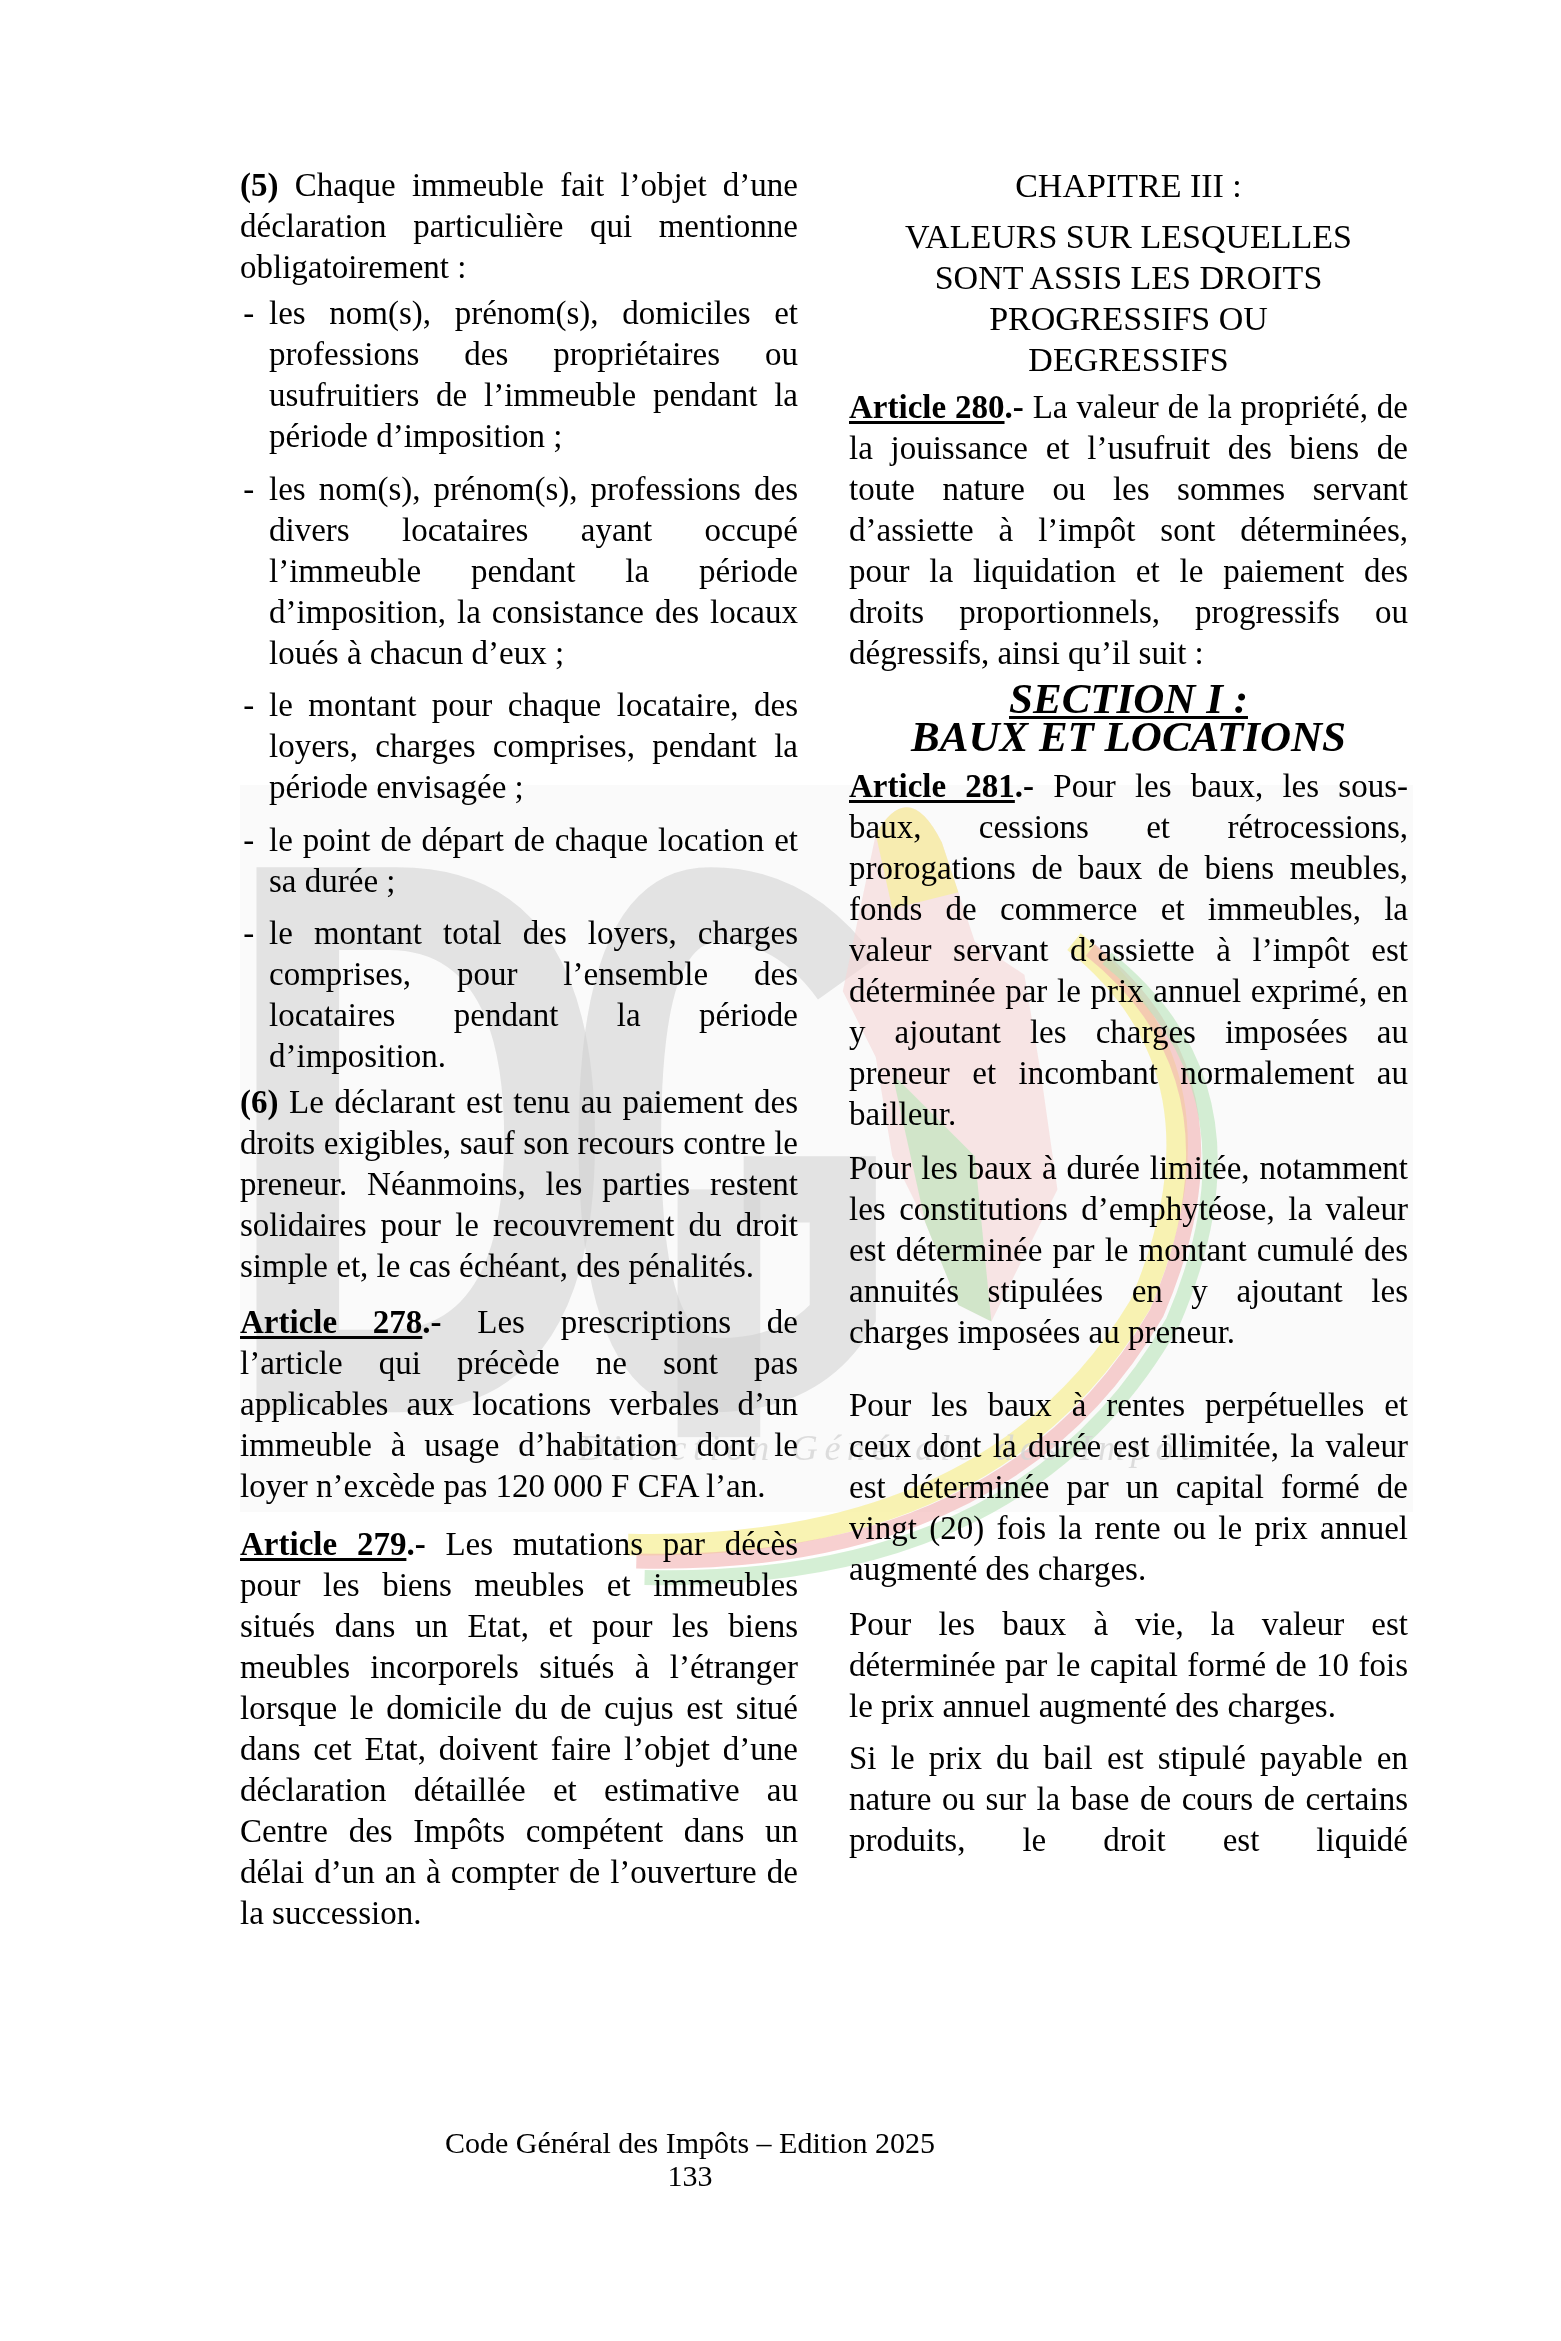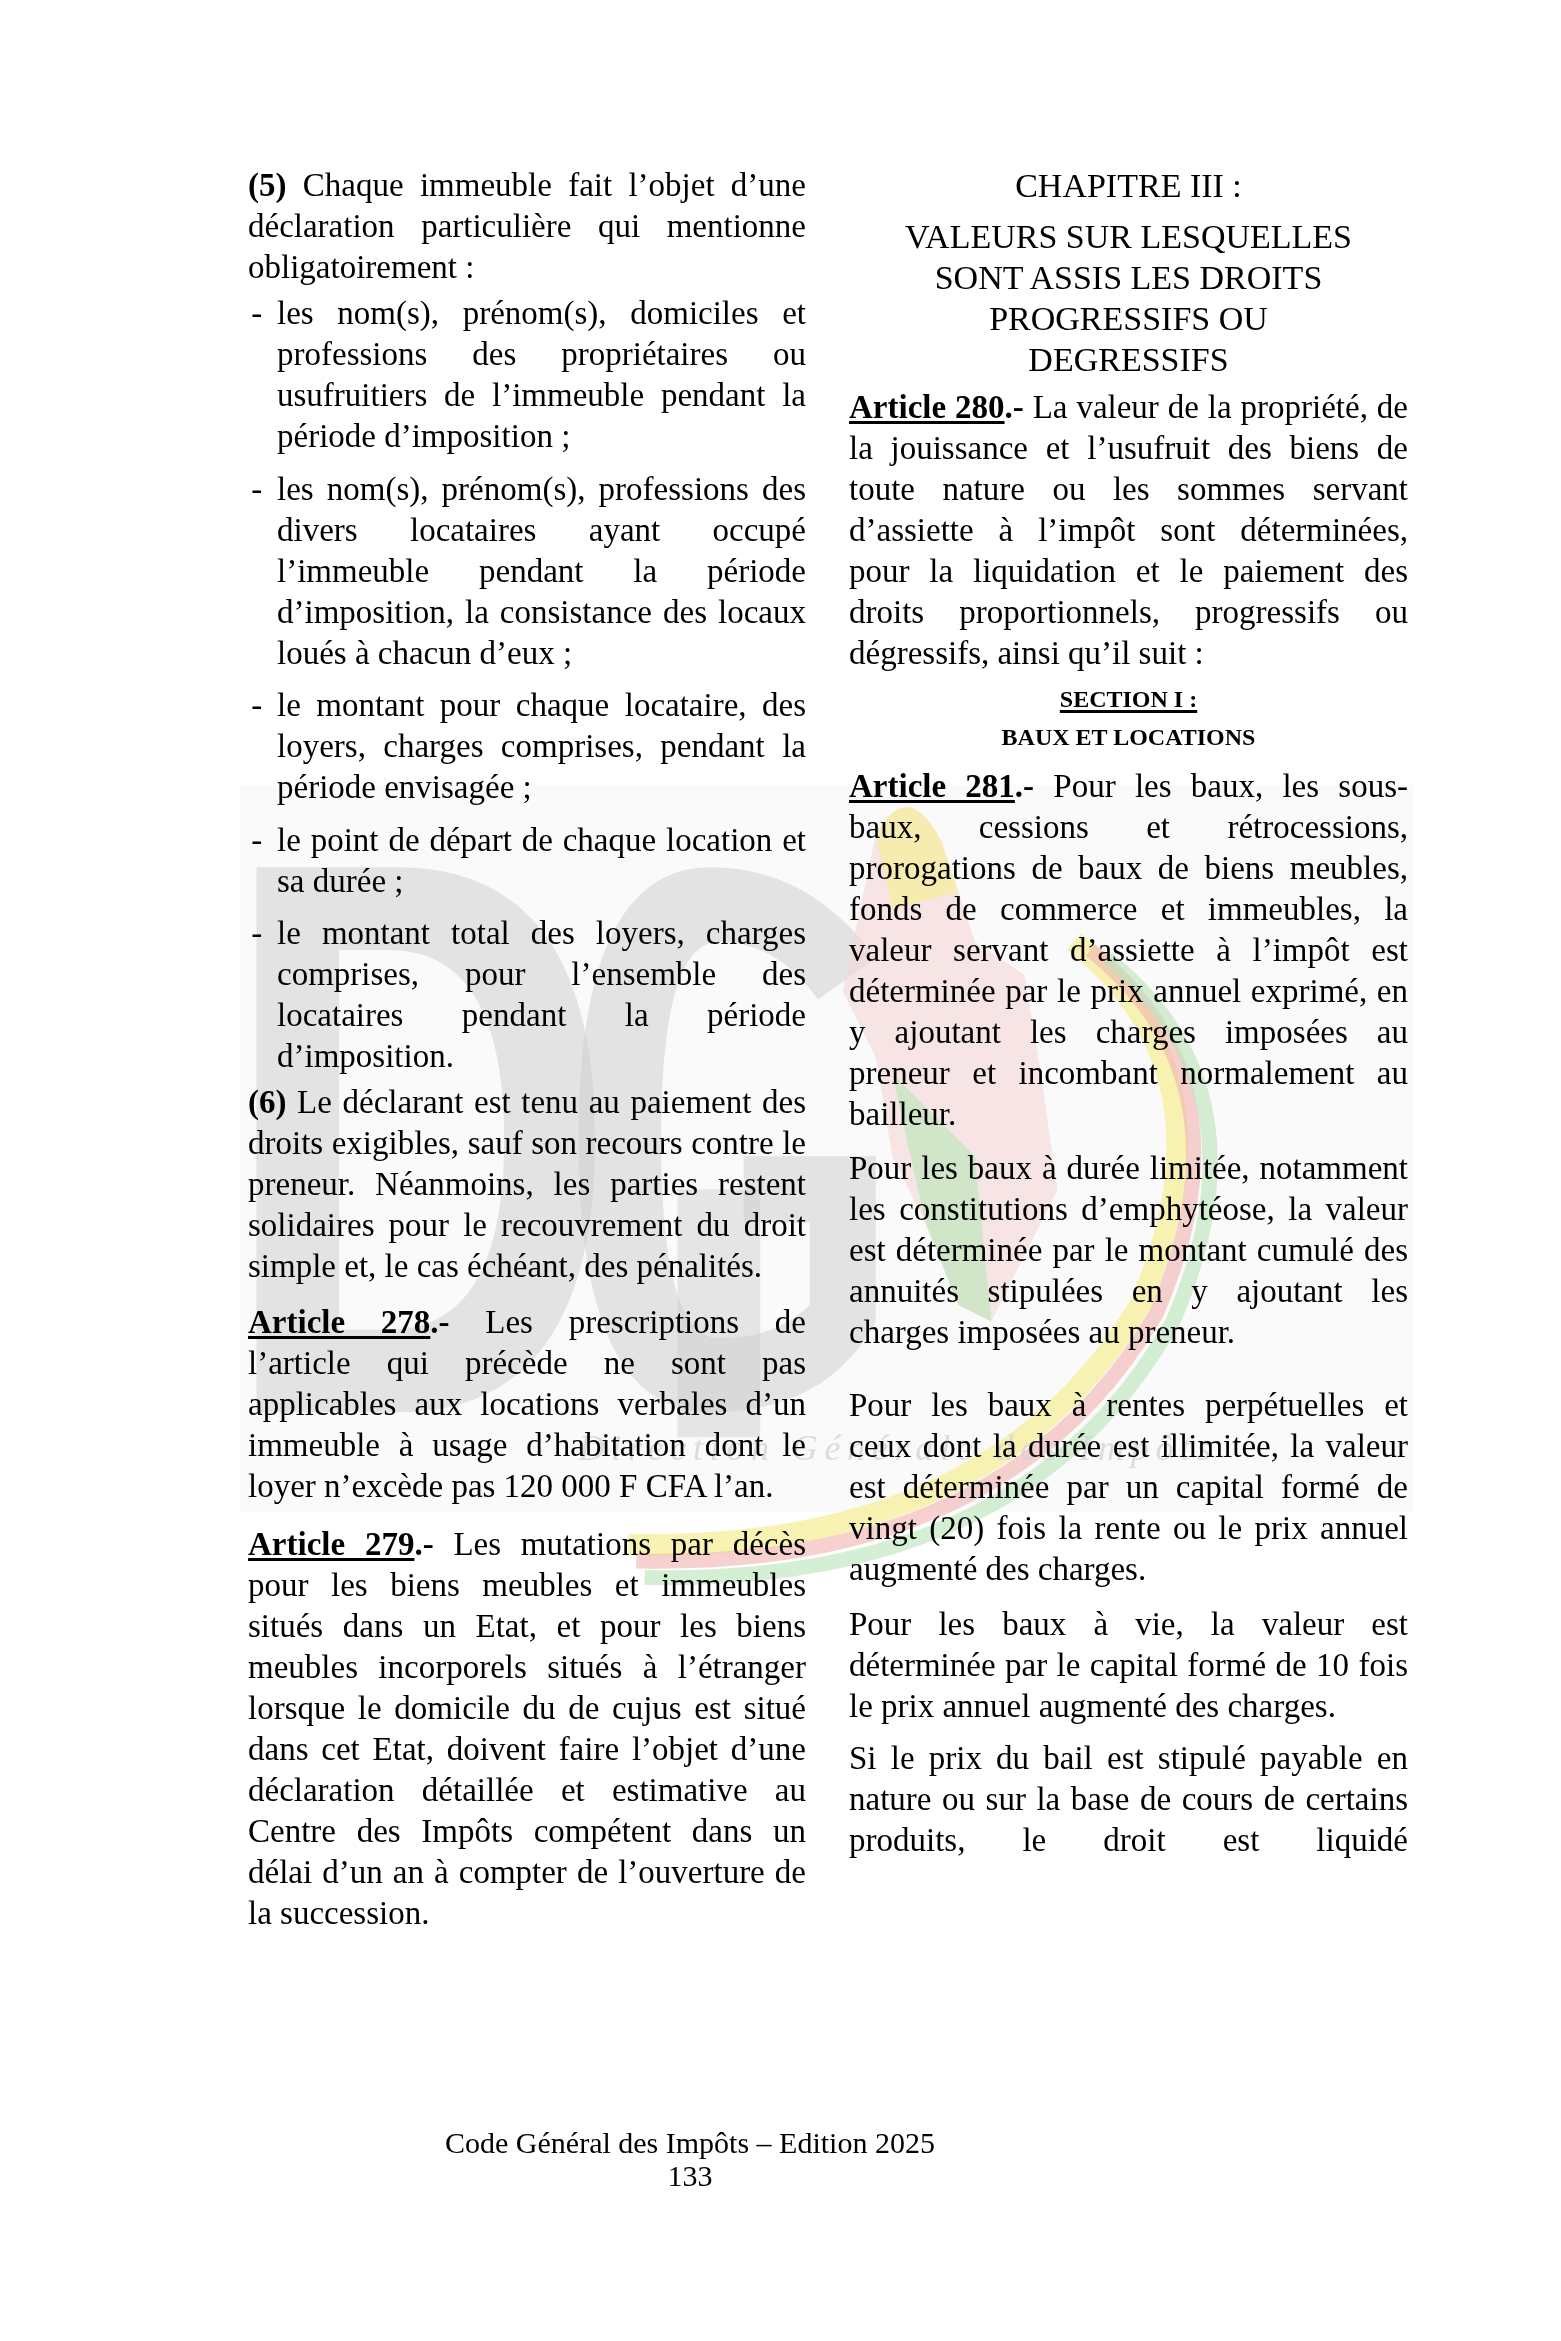--- a/index.html
+++ b/index.html
@@ -4,37 +4,37 @@
 <style>
   html, body { margin: 0; padding: 0; background: #ffffff; }
   body { width: 1561px; height: 2342px; position: relative; overflow: hidden;
          font-family: "Liberation Serif", "DejaVu Serif", serif; color: #000; }
 
   
   .wm { position: absolute; left: 248px; top: 727px; width: 1173px; height: 867px; pointer-events: none; }
   .wm-bg { position: absolute; left: 240px; top: 785px; width: 1173px; height: 727px; background: rgba(225,225,225,0.18); }
 
   .col { position: absolute; top: 165px; font-size: 33px; line-height: 41px; }
-  .col-left { left: 248px; width: 558px; }
+  .col-left { left: 240px; width: 558px; }
   .col-right { left: 849px; width: 559px; }
 
   .p { text-align: justify; margin: 0 0 11.6px 0; }
   .p.tight { margin-bottom: 5px; }
   .b { font-weight: bold; }
   .u { text-decoration: underline; text-decoration-thickness: 2.5px; text-underline-offset: 3.3px; }
 
   ul.dash { list-style: none; margin: 0 0 5px 0; padding: 0; }
   ul.dash li { position: relative; padding-left: 29px; text-align: justify; margin-bottom: 11.6px; }
   ul.dash li .dash-mark { position: absolute; left: 3.3px; top: 0; }
 
   .chap { text-align: center; font-weight: normal; font-size: 34px; line-height: 41px; margin: 0; }
   .chap.first { margin-bottom: 10px; }
   .chap-title { margin-bottom: 6.6px; }
 
-  .section { text-align: center; font-weight: bold; font-size: 24px; line-height: 38px; margin: 6.6px 0 10px 0; }
+  .section { text-align: center; font-weight: bold; font-style: italic; font-size: 43px; line-height: 38px; margin: 6.6px 0 10px 0; }
   .section .u { text-decoration-thickness: 2.5px; }
 
   .footer { position: absolute; left: 0; width: 1380px; top: 2126px; text-align: center; font-size: 30px; line-height: 33px; }
 </style>
 </head>
 <body>
 
 <div class="wm-bg"></div>
 <svg class="wm" viewBox="0 0 1420 1050" xmlns="http://www.w3.org/2000/svg">
 

